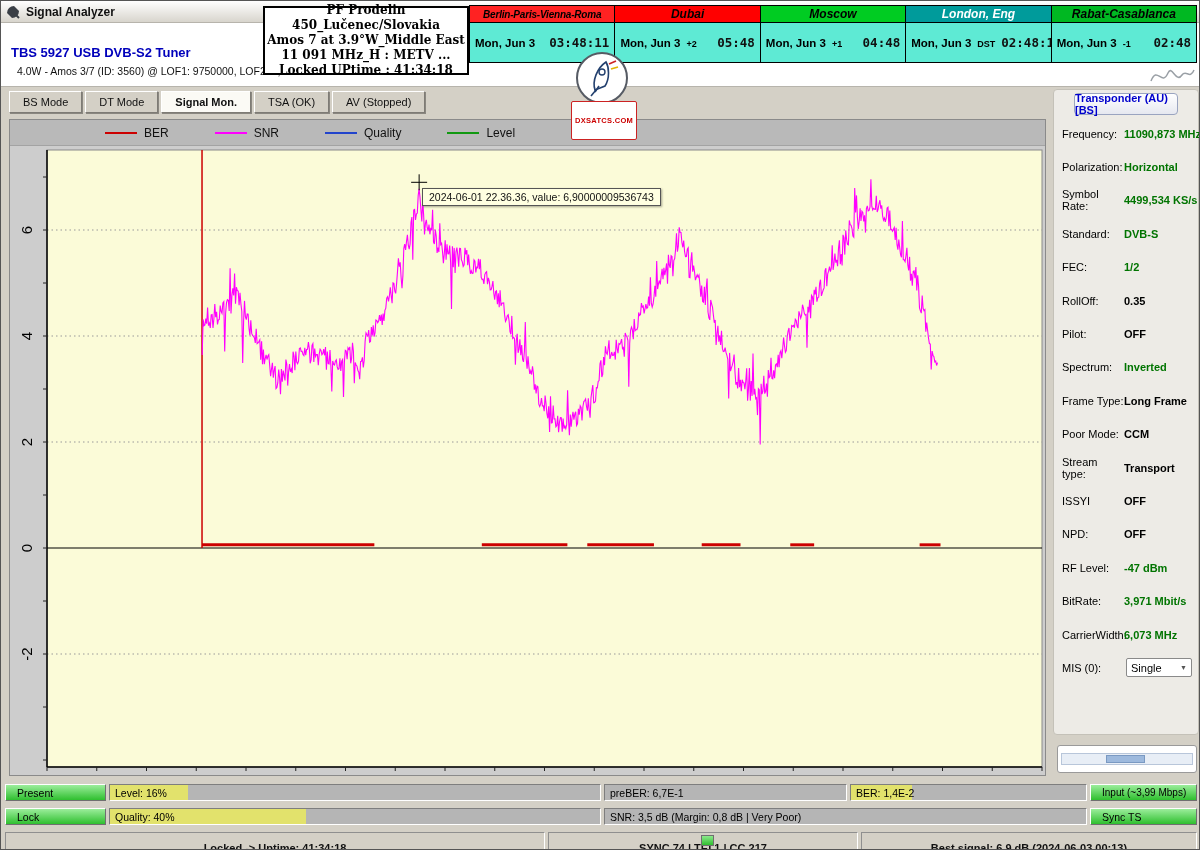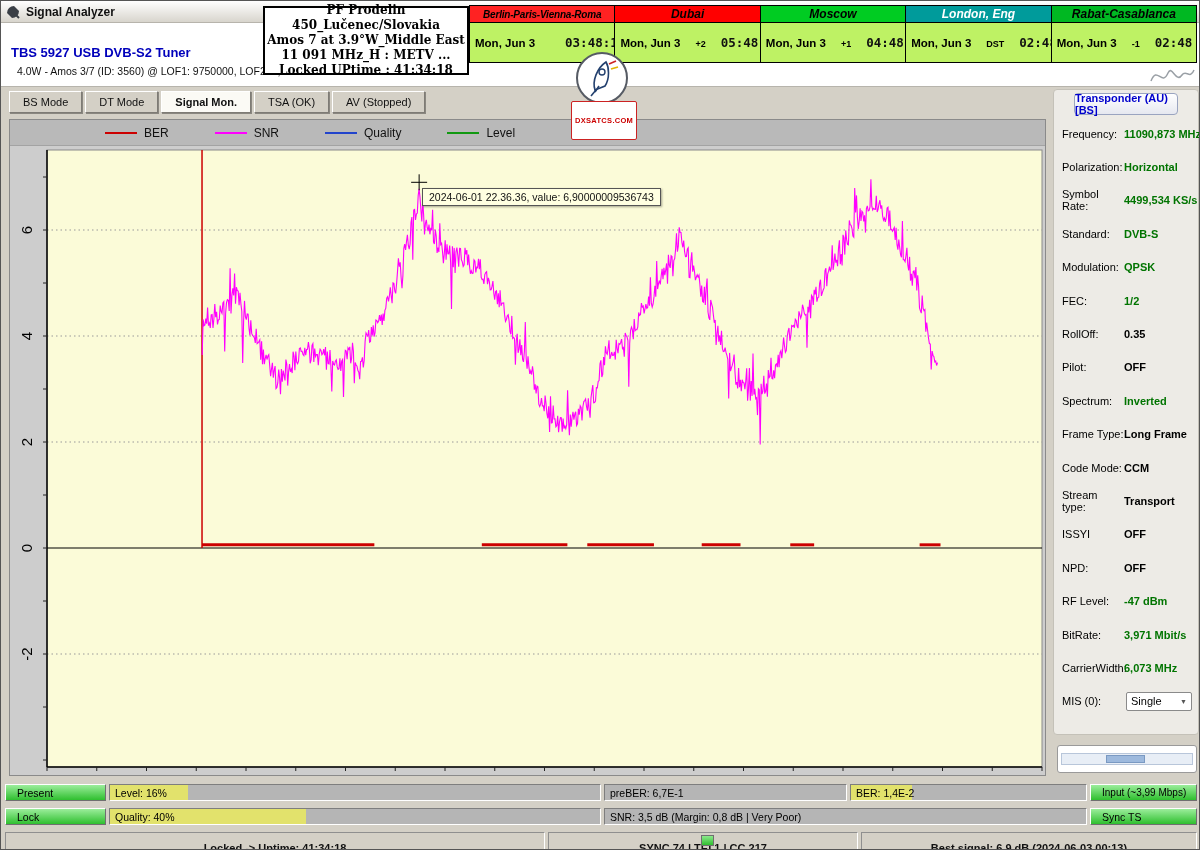--- a/index.html
+++ b/index.html
@@ -11,21 +11,21 @@
 .titlebar .t{font-size:12px;font-weight:bold;color:#111}
 .header-strip{position:absolute;left:0;top:22px;width:100%;height:64px;background:#ffffff;border-bottom:1px solid #b7b4ac;z-index:1}
 .tuner-name{position:absolute;left:10px;top:44px;font-size:13px;font-weight:bold;color:#0000bb;z-index:2}
 .tuner-details{position:absolute;left:16px;top:64px;font-size:10.5px;color:#111;z-index:2}
 .site-box{position:absolute;left:262px;top:5px;width:206px;height:69px;background:#fff;border:2px solid #000;z-index:3;display:flex;flex-direction:column;justify-content:center;align-items:center;font-family:"DejaVu Serif",serif;font-weight:bold;font-size:12px;line-height:15px;text-align:center}
 .clock-panel{position:absolute;left:468px;top:4px;width:728px;height:58px;display:flex;border:1px solid #000;background:#fff;z-index:4}
 .clock{flex:1;border-left:1px solid #000;display:flex;flex-direction:column;min-width:0}
 .clock:first-child{border-left:none}
 .clock-head{height:22px;display:flex;align-items:center;justify-content:center;font-weight:bold;font-style:italic;font-size:12px;border-bottom:1px solid #000;white-space:nowrap;overflow:hidden}
 .clock:first-child .clock-head{font-size:10px;letter-spacing:-.2px}
-.clock-body{flex:1;display:flex;align-items:center;padding:12px 5px;background:#bef264;gap:15px}
+.clock-body{flex:1;display:flex;align-items:center;padding:12px 5px;background:#5eead4;gap:6px}
 .clock-date{font-size:11.5px;font-weight:bold;white-space:nowrap}
 .clock-off{font-size:9px;font-weight:bold;align-self:flex-start;margin-top:4px}
 .clock-time{margin-left:auto;font-family:"DejaVu Sans Mono",monospace;font-weight:bold;font-size:12.5px;color:#111;white-space:nowrap}
 .logo{position:absolute;left:570px;top:50px;width:62px;z-index:5;text-align:center}
 .logo-banner{display:inline-block;margin-top:-8px;background:#fff;border:1px solid #cc2222;border-radius:2px;color:#cc0000;font-size:7.5px;font-weight:bold;padding:14px 3px;letter-spacing:.3px}
 .signature{position:absolute;left:1148px;top:60px;z-index:5}
 
 
 .tabs{position:absolute;left:8px;top:90px;display:flex;gap:3px;z-index:2}
 .tab{height:22px;padding:0 13px;display:flex;align-items:center;font-size:11px;color:#111;background:#d4d0c6;border:1px solid #7e7b75;border-top-color:#fff;border-left-color:#fff;box-shadow:1px 1px 0 #8a8780;cursor:default}
@@ -259,45 +259,41 @@
         </div>
         <div class="tp-row">
           <span class="lab">Symbol Rate:</span>
           <span class="val green">4499,534 KS/s</span>
         </div>
         <div class="tp-row">
           <span class="lab">Standard:</span>
           <span class="val green">DVB-S</span>
         </div>
         <div class="tp-row">
-          <span class="lab">Modulation:</span>
-          <span class="val green">QPSK</span>
-        </div>
-        <div class="tp-row">
           <span class="lab">FEC:</span>
           <span class="val green">1/2</span>
         </div>
         <div class="tp-row">
           <span class="lab">RollOff:</span>
           <span class="val">0.35</span>
         </div>
         <div class="tp-row">
           <span class="lab">Pilot:</span>
           <span class="val">OFF</span>
         </div>
         <div class="tp-row">
           <span class="lab">Spectrum:</span>
           <span class="val green">Inverted</span>
         </div>
         <div class="tp-row">
           <span class="lab">Frame Type:</span>
           <span class="val">Long Frame</span>
         </div>
         <div class="tp-row">
-          <span class="lab">Code Mode:</span>
+          <span class="lab">Poor Mode:</span>
           <span class="val">CCM</span>
         </div>
         <div class="tp-row">
           <span class="lab">Stream type:</span>
           <span class="val">Transport</span>
         </div>
         <div class="tp-row">
           <span class="lab">ISSYI</span>
           <span class="val">OFF</span>
         </div>

